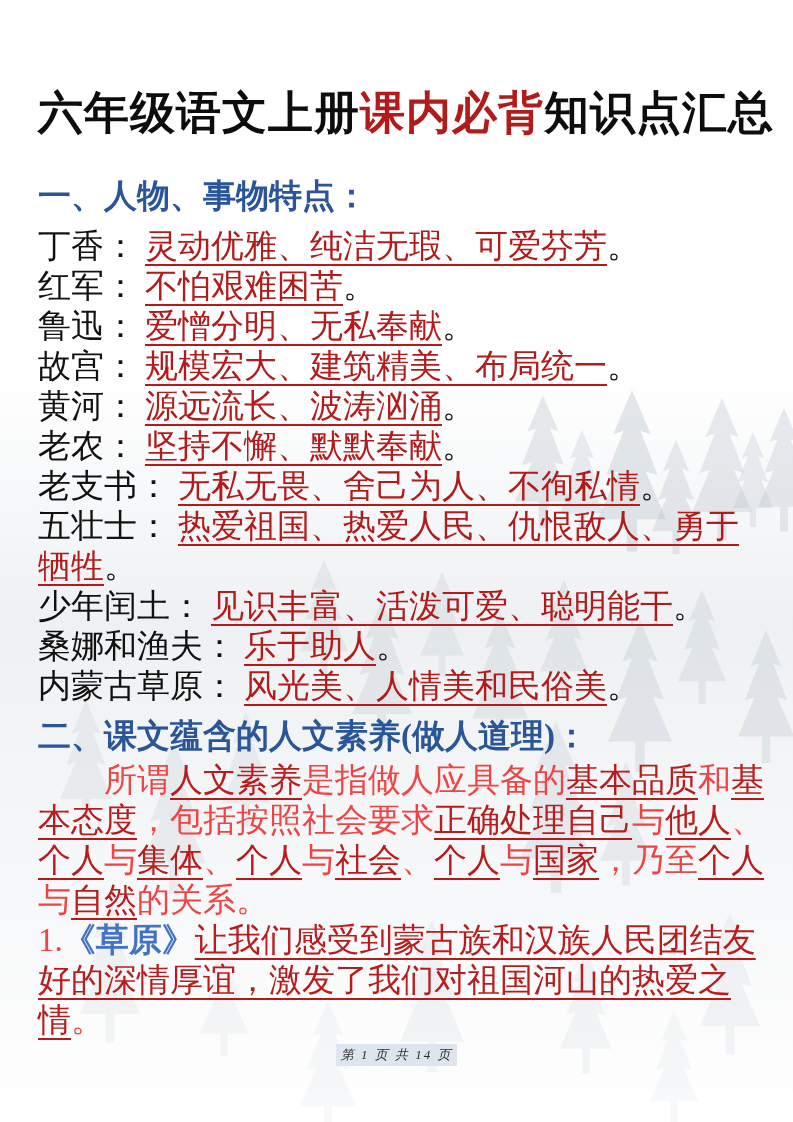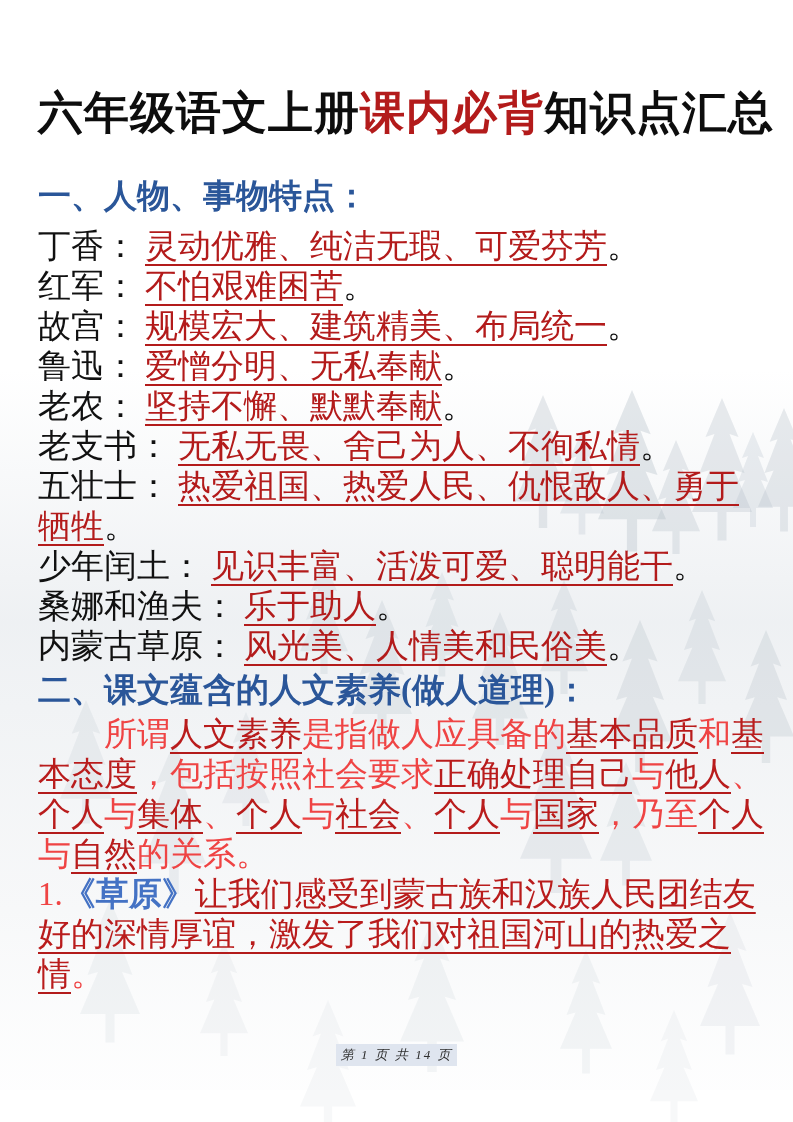--- a/index.html
+++ b/index.html
@@ -27,21 +27,21 @@
   }
   .title .t-red{color:#b31b1b;}
 
   .heading{
     margin:0 0 8px 0;
     font-size:33px;
     font-weight:bold;
     line-height:44px;
     color:#2a5699;
   }
-  .heading2{margin-top:2px;margin-bottom:2px;}
+  .heading2{margin-top:8px;margin-bottom:2px;}
 
   .rows{margin:0;}
   .row{
     font-size:33px;
     line-height:40px;
     color:#111;
   }
   .row .label{color:#111;}
   .row .value{
     color:#b31b1b;
@@ -139,24 +139,25 @@
     <h1 class="title"><span class="t-black">六年级语文上册</span><span class="t-red">课内必背</span><span class="t-black">知识点汇总</span></h1>
 
     <h2 class="heading">一、人物、事物特点：</h2>
 
     <div class="rows">
 
         <div class="row"><span class="label">丁香：</span><span class="value">灵动优雅、纯洁无瑕、可爱芬芳</span><span class="end">。</span></div>
 
         <div class="row"><span class="label">红军：</span><span class="value">不怕艰难困苦</span><span class="end">。</span></div>
 
+        <div class="row"><span class="label">鲁迅：</span><span class="value">爱憎分明、无私奉献</span><span class="end">。</span></div>
+
         <div class="row"><span class="label">故宫：</span><span class="value">规模宏大、建筑精美、布局统一</span><span class="end">。</span></div>
 
-        <div class="row"><span class="label">鲁迅：</span><span class="value">爱憎分明、无私奉献</span><span class="end">。</span></div>
-
+        <div class="row"><span class="label">黄河：</span><span class="value">源远流长、波涛汹涌</span><span class="end">。</span></div>
 
         <div class="row"><span class="label">老农：</span><span class="value">坚持不懈、默默奉献</span><span class="end">。</span></div>
 
         <div class="row"><span class="label">老支书：</span><span class="value">无私无畏、舍己为人、不徇私情</span><span class="end">。</span></div>
 
         <div class="row"><span class="label">五壮士：</span><span class="value">热爱祖国、热爱人民、仇恨敌人、勇于牺牲</span><span class="end">。</span></div>
 
         <div class="row"><span class="label">少年闰土：</span><span class="value">见识丰富、活泼可爱、聪明能干</span><span class="end">。</span></div>
 
         <div class="row"><span class="label">桑娜和渔夫：</span><span class="value">乐于助人</span><span class="end">。</span></div>

